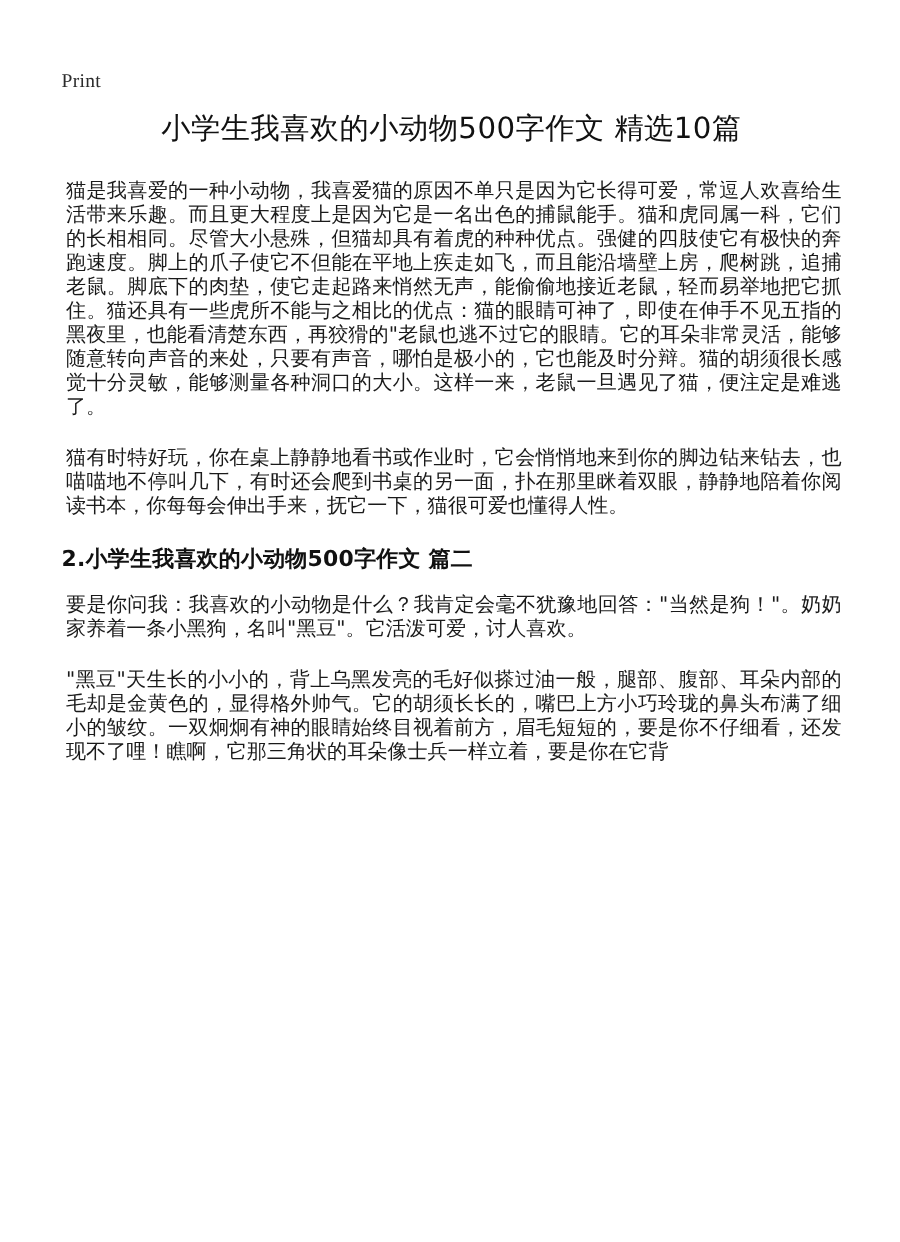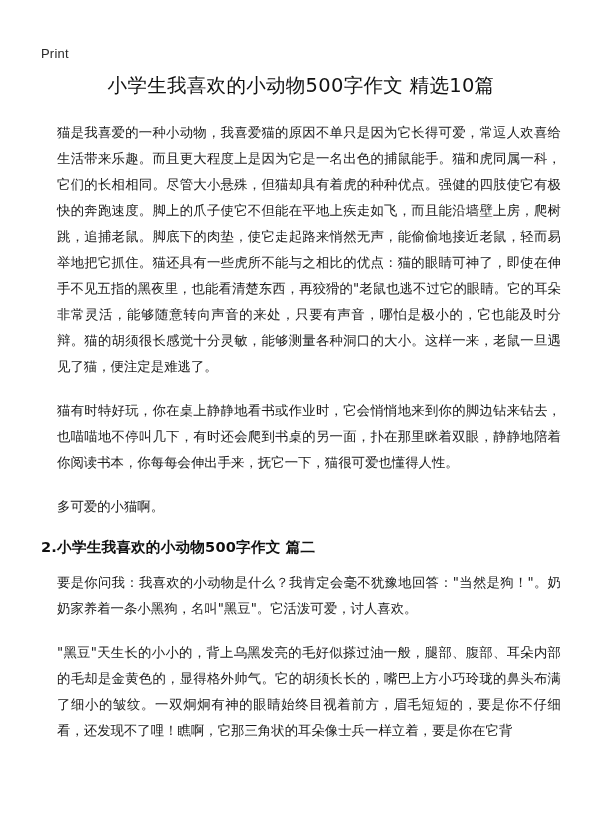--- a/index.html
+++ b/index.html
@@ -18,21 +18,21 @@
   .page {
     width: 600px;
     height: 828px;
     box-sizing: border-box;
     position: relative;
   }
   .print-label {
     position: absolute;
     left: 41px;
     top: 46px;
-    font-family: Liberation Sans, sans-serif;
+    font-family: Liberation Serif, serif;
     font-size: 13px;
     color: #2b2b2b;
     letter-spacing: 0.2px;
   }
   .content {
     position: absolute;
     left: 41px;
     top: 73px;
     width: 520px;
   }
@@ -63,22 +63,22 @@
   h2.section-heading {
     font-size: 14.6px;
     font-weight: bold;
     margin: 0 0 13px 0;
     line-height: 1.3;
     color: #111111;
     letter-spacing: 0.2px;
   }
   p.para {
     font-size: 13.4px;
-    line-height: 26px;
-    margin: 0 0 18px 16px;
+    line-height: 16px;
+    margin: 0 0 18px 3px;
     text-align: justify;
     text-justify: inter-ideograph;
     color: #1a1a1a;
   }
   p.para:last-child {
     margin-bottom: 0;
   }
 </style>
 </head>
 <body>
@@ -88,21 +88,20 @@
   <div class="print-label">Print</div>
 
   <div class="content">
 
     <h1 class="doc-title">小学生我喜欢的小动物500字作文  精选10篇</h1>
 
 
 
     <p class="para">猫是我喜爱的一种小动物，我喜爱猫的原因不单只是因为它长得可爱，常逗人欢喜给生活带来乐趣。而且更大程度上是因为它是一名出色的捕鼠能手。猫和虎同属一科，它们的长相相同。尽管大小悬殊，但猫却具有着虎的种种优点。强健的四肢使它有极快的奔跑速度。脚上的爪子使它不但能在平地上疾走如飞，而且能沿墙壁上房，爬树跳，追捕老鼠。脚底下的肉垫，使它走起路来悄然无声，能偷偷地接近老鼠，轻而易举地把它抓住。猫还具有一些虎所不能与之相比的优点：猫的眼睛可神了，即使在伸手不见五指的黑夜里，也能看清楚东西，再狡猾的"老鼠也逃不过它的眼睛。它的耳朵非常灵活，能够随意转向声音的来处，只要有声音，哪怕是极小的，它也能及时分辩。猫的胡须很长感觉十分灵敏，能够测量各种洞口的大小。这样一来，老鼠一旦遇见了猫，便注定是难逃了。</p>
     <p class="para">猫有时特好玩，你在桌上静静地看书或作业时，它会悄悄地来到你的脚边钻来钻去，也喵喵地不停叫几下，有时还会爬到书桌的另一面，扑在那里眯着双眼，静静地陪着你阅读书本，你每每会伸出手来，抚它一下，猫很可爱也懂得人性。</p>
-    <p class="para">多可爱的小猫啊。</p>
 
     <h2 class="section-heading">2.小学生我喜欢的小动物500字作文 篇二</h2>
 
     <p class="para">要是你问我：我喜欢的小动物是什么？我肯定会毫不犹豫地回答："当然是狗！"。奶奶家养着一条小黑狗，名叫"黑豆"。它活泼可爱，讨人喜欢。</p>
     <p class="para">"黑豆"天生长的小小的，背上乌黑发亮的毛好似搽过油一般，腿部、腹部、耳朵内部的毛却是金黄色的，显得格外帅气。它的胡须长长的，嘴巴上方小巧玲珑的鼻头布满了细小的皱纹。一双炯炯有神的眼睛始终目视着前方，眉毛短短的，要是你不仔细看，还发现不了哩！瞧啊，它那三角状的耳朵像士兵一样立着，要是你在它背</p>
 
   </div>
 
 </div>
 

